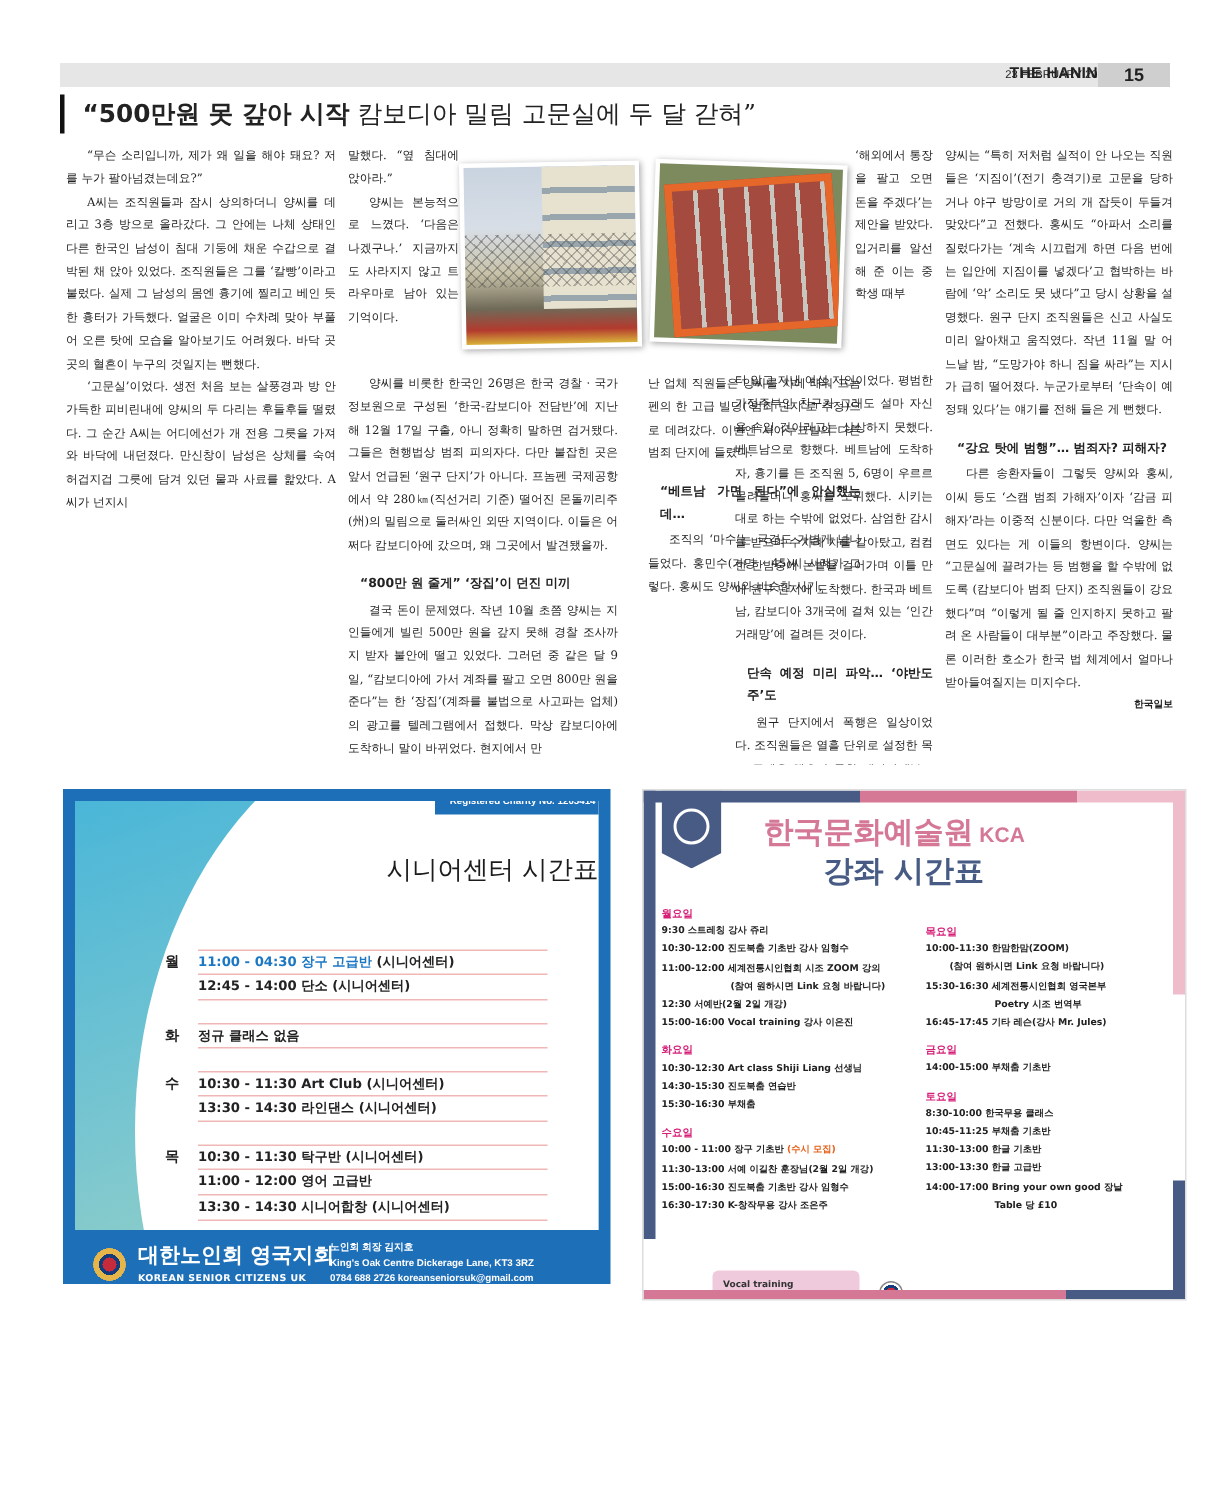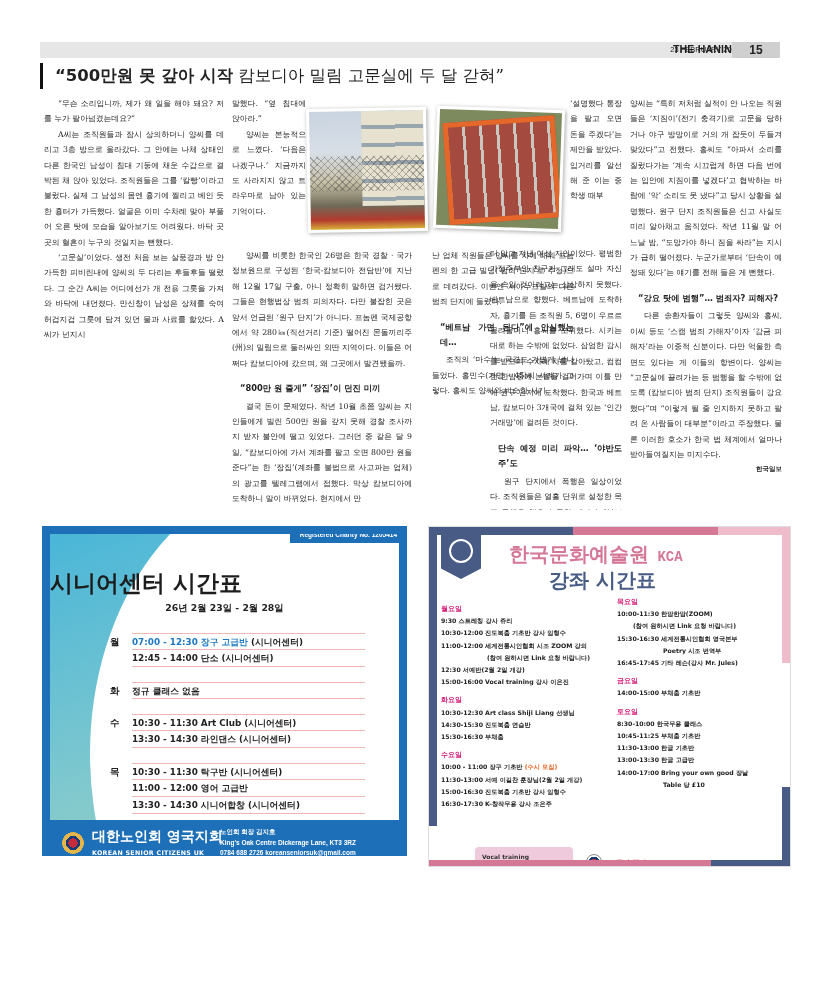--- a/index.html
+++ b/index.html
@@ -20,46 +20,46 @@
 .photo1 .bldg{position:absolute;right:0;top:0;width:62px;height:95px;background:repeating-linear-gradient(180deg,#e7e1cf 0 14px,#9aa6ae 14px 18px)}
 .photo1 .fence{position:absolute;left:0;right:0;top:45px;height:35px;background:repeating-linear-gradient(45deg,transparent 0 4px,rgba(70,70,70,.35) 4px 5px),repeating-linear-gradient(-45deg,transparent 0 4px,rgba(70,70,70,.35) 4px 5px)}
 .photo2{left:435px;top:108px;width:128px;height:122px;transform:rotate(2deg)}
 .photo2 .img{width:100%;height:100%;background:#7c8a5e;position:relative;overflow:hidden}
 .photo2 .roofs{position:absolute;left:8px;top:8px;width:112px;height:102px;border:5px solid #e5682a;transform:rotate(-6deg);background:repeating-linear-gradient(90deg,#a44a3e 0 14px,#c9c6c0 14px 17px),#a44a3e}
 
 .ad1{position:absolute;left:42px;top:526px;width:365px;height:294px;background:#1d6fb8}
 .ad1 .inner{position:absolute;left:8px;top:8px;right:8px;bottom:0;background:linear-gradient(160deg,#4ab6d8 0%,#7cc7cf 60%,#9dd3c2 100%);overflow:hidden}
 .ad1 .white{position:absolute;left:40px;top:-60px;width:420px;height:560px;border-radius:50%;background:#fff}
 .ad1 .charity{position:absolute;right:-8px;top:-8px;background:#1d6fb8;color:#fff;font-family:"Liberation Sans",sans-serif;font-weight:bold;font-size:6.5px;padding:5px 10px;z-index:2}
-.ad1 .title{position:absolute;left:0;right:0;top:34px;text-align:left;font-weight:bold;font-size:23px;color:#1c1c1c;z-index:2}
+.ad1 .title{position:absolute;left:0;right:0;top:34px;text-align:right;font-weight:normal;font-size:17px;color:#1c1c1c;z-index:2}
 .ad1 .dates{position:absolute;left:0;right:0;top:68px;text-align:center;font-weight:bold;font-size:9.3px;z-index:2}
 .ad1 .sched{position:absolute;left:60px;top:99px;width:255px;z-index:2}
 .day{display:flex;margin-bottom:15px}
 .day .d{width:22px;font-weight:bold;font-size:9.5px;line-height:17px}
 .day .rows{flex:1}
 .day .r{border-bottom:1px solid #f0b7b7;font-weight:bold;font-size:8.8px;line-height:16px;height:17px;white-space:nowrap}
 .day .rows .r:first-child{border-top:1px solid #f0b7b7}
 .blue{color:#1d78c4}
 .ad1-foot{position:absolute;left:42px;top:820px;width:365px;height:36px;background:#1d6fb8;color:#fff}
 .ad1-foot .logo{position:absolute;left:20px;top:12px;width:22px;height:22px;border-radius:50%;background:radial-gradient(circle,#c62b3b 0 30%,#123c7c 30% 45%,#e7b64a 45% 70%,#1d6fb8 70%)}
 .ad1-foot .org{position:absolute;left:50px;top:8px;font-weight:bold;font-size:14px}
 .ad1-foot .orgen{position:absolute;left:50px;top:29px;font-weight:bold;font-size:6.3px;letter-spacing:.3px}
 .ad1-foot .info{position:absolute;left:178px;top:7px;font-family:"Liberation Sans",sans-serif;font-size:6.5px;line-height:10.5px;font-weight:bold}
 .ad2{position:absolute;left:428px;top:526px;width:363px;height:341px;background:#fff;border:1px solid #ddd;overflow:hidden}
 .ad2 .topbar{position:absolute;left:0;right:0;top:0;height:8px;background:linear-gradient(90deg,#475b85 0 40%,#d57896 40% 80%,#efbccb 80%)}
 .ad2 .leftbar{position:absolute;left:0;top:0;bottom:40px;width:8px;background:#475b85}
 .ad2 .rightbar{position:absolute;right:0;top:0;height:40%;width:8px;background:#efbccb}
 .ad2 .rightbar2{position:absolute;right:0;top:260px;bottom:0;width:8px;background:#475b85}
 .ad2 .badge{position:absolute;left:12px;top:0;width:40px;height:52px;background:#475b85;clip-path:polygon(0 0,100% 0,100% 80%,50% 100%,0 80%)}
 .ad2 .badge .sym{position:absolute;left:8px;top:12px;width:24px;height:24px;border:2px solid #fff;border-radius:50%}
-.ad2 .t1{position:absolute;left:80px;top:14px;font-family:Liberation Mono, monospace;font-weight:bold;font-size:20px;color:#d57896}
+.ad2 .t1{position:absolute;left:80px;top:14px;font-family:Liberation Sans, sans-serif;font-weight:bold;font-size:20px;color:#d57896}
 .ad2 .t1 small{font-size:14px}
 .ad2 .t2{position:absolute;left:120px;top:40px;font-family:"DejaVu Serif",serif;font-weight:bold;font-size:20px;color:#475b85}
 .ad2 .cl{position:absolute;left:12px;top:76px;width:180px;font-size:6.2px;line-height:12.2px;font-weight:bold;color:#222}
-.ad2 .cr{position:absolute;left:188px;top:69px;width:170px;font-size:6.2px;line-height:12.2px;font-weight:bold;color:#222}
+.ad2 .cr{position:absolute;left:188px;top:88px;width:170px;font-size:6.2px;line-height:12.2px;font-weight:bold;color:#222}
 .ad2 .dh{color:#d61f78;font-size:7px;margin-top:6px}
 .ad2 .dh:first-child{margin-top:0}
 .ad2 .ind{padding-left:46px}
 .ad2 .orange{color:#e5611c}
 .ad2 .vocal{position:absolute;left:46px;top:320px;width:98px;height:46px;background:#efc9dc;border-radius:4px;padding:5px 7px;font-size:6px;line-height:9.5px;font-weight:bold;color:#333}
 .ad2 .special{position:absolute;left:187px;top:330px;font-size:7px;line-height:12px;font-weight:bold}
 .ad2 .special .red{color:#d4281f}
 .ad2 .flag{position:absolute;left:157px;top:327px;width:16px;height:16px;border-radius:50%;background:radial-gradient(circle,#c62b3b 0 35%,#123c7c 35% 55%,#fff 55%);border:1px solid #888}
 .ad2 .bottombar{position:absolute;left:0;right:0;bottom:0;height:6px;background:linear-gradient(90deg,#d57896 0 78%,#475b85 78%)}
 </style>
@@ -102,46 +102,45 @@
     </div>
   </div>
 
 <div class="col" style="left:432px;top:248px;width:142px;height:262px">
   <p style="text-indent:0">난 업체 직원들은 양씨를 차에 태워 프놈펜의 한 고급 빌딩(‘범죄 단지’로 추정)으로 데려갔다. 이번엔 시아누크빌의 다른 범죄 단지에 들렸다.</p>
   <div class="sub">“베트남 가면 된다”에 안심했는데…</div>
   <p>조직의 ‘마수’는 국경도 가볍게 넘나들었다. 홍민수(가명 · 45)씨 사례가 그렇다. 홍씨도 양씨와 비슷한 시기,</p>
 </div>
 
 <div class="col" style="left:570px;top:96px;width:52px;height:150px">
-  <p style="text-indent:0">‘설명했다 통장을 팔고 오면 돈을 주겠다’는 제안을 받았다. 입거리를 알선해 준 이는 중학생 때부</p>
+  <p style="text-indent:0">‘해외에서 통장을 팔고 오면 돈을 주겠다’는 제안을 받았다. 입거리를 알선해 준 이는 중학생 때부</p>
 </div>
 <div class="col" style="left:490px;top:246px;width:132px;height:264px">
   <p style="text-indent:0">터 알고 지낸 여성 지인이었다. 평범한 가정주부인 친구가 그래도 설마 자신을 속일 것이라고는 상상하지 못했다. 베트남으로 향했다. 베트남에 도착하자, 흉기를 든 조직원 5, 6명이 우르르 몰려들더니 홍씨를 포위했다. 시키는 대로 하는 수밖에 없었다. 삼엄한 감시를 받으며 수차례 차를 갈아탔고, 컴컴한 한밤중에 논밭을 걸어가며 이틀 만에 원구 단지에 도착했다. 한국과 베트남, 캄보디아 3개국에 걸쳐 있는 ‘인간 거래망’에 걸려든 것이다.</p>
   <div class="sub">단속 예정 미리 파악… ‘야반도주’도</div>
   <p>원구 단지에서 폭행은 일상이었다. 조직원들은 열흘 단위로 설정한 목표 금액을 채우지 못할 때마다 “본보기를 보여 주겠다”며 무차별적으로 때렸다.</p>
 </div>
 
 <div class="col" style="left:630px;top:96px;width:152px;height:420px">
   <p style="text-indent:0">양씨는 “특히 저처럼 실적이 안 나오는 직원들은 ‘지짐이’(전기 충격기)로 고문을 당하거나 야구 방망이로 거의 개 잡듯이 두들겨 맞았다”고 전했다. 홍씨도 “아파서 소리를 질렀다가는 ‘계속 시끄럽게 하면 다음 번에는 입안에 지짐이를 넣겠다’고 협박하는 바람에 ‘악’ 소리도 못 냈다”고 당시 상황을 설명했다. 원구 단지 조직원들은 신고 사실도 미리 알아채고 움직였다. 작년 11월 말 어느날 밤, “도망가야 하니 짐을 싸라”는 지시가 급히 떨어졌다. 누군가로부터 ‘단속이 예정돼 있다’는 얘기를 전해 들은 게 뻔했다.</p>
   <div class="sub">“강요 탓에 범행”… 범죄자? 피해자?</div>
   <p>다른 송환자들이 그렇듯 양씨와 홍씨, 이씨 등도 ‘스캠 범죄 가해자’이자 ‘감금 피해자’라는 이중적 신분이다. 다만 억울한 측면도 있다는 게 이들의 항변이다. 양씨는 “고문실에 끌려가는 등 범행을 할 수밖에 없도록 (캄보디아 범죄 단지) 조직원들이 강요했다”며 “이렇게 될 줄 인지하지 못하고 팔려 온 사람들이 대부분”이라고 주장했다. 물론 이러한 호소가 한국 법 체계에서 얼마나 받아들여질지는 미지수다.</p>
   <div class="src">한국일보</div>
 </div>
 
 <div class="ad1">
   <div class="inner">
     <div class="white"></div>
     <div class="charity">Registered Charity No. 1205414</div>
     <div class="title">시니어센터 시간표</div>
-    <div class="dates">26년 2월 23일 - 2월 28일</div>
     <div class="sched">
       <div class="day">
         <div class="d">월</div>
         <div class="rows">
-          <div class="r"><span class="blue">07:00 - 12:30 장구 고급반</span><span> (시니어센터)</span></div>
+          <div class="r"><span class="blue">11:00 - 04:30 장구 고급반</span><span> (시니어센터)</span></div>
           <div class="r">12:45 - 14:00 단소 (시니어센터)</div>
         </div>
       </div>
       <div class="day">
         <div class="d">화</div>
         <div class="rows">
             <div class="r">정규 클래스 없음</div>
           </div>
       </div>
       <div class="day">

